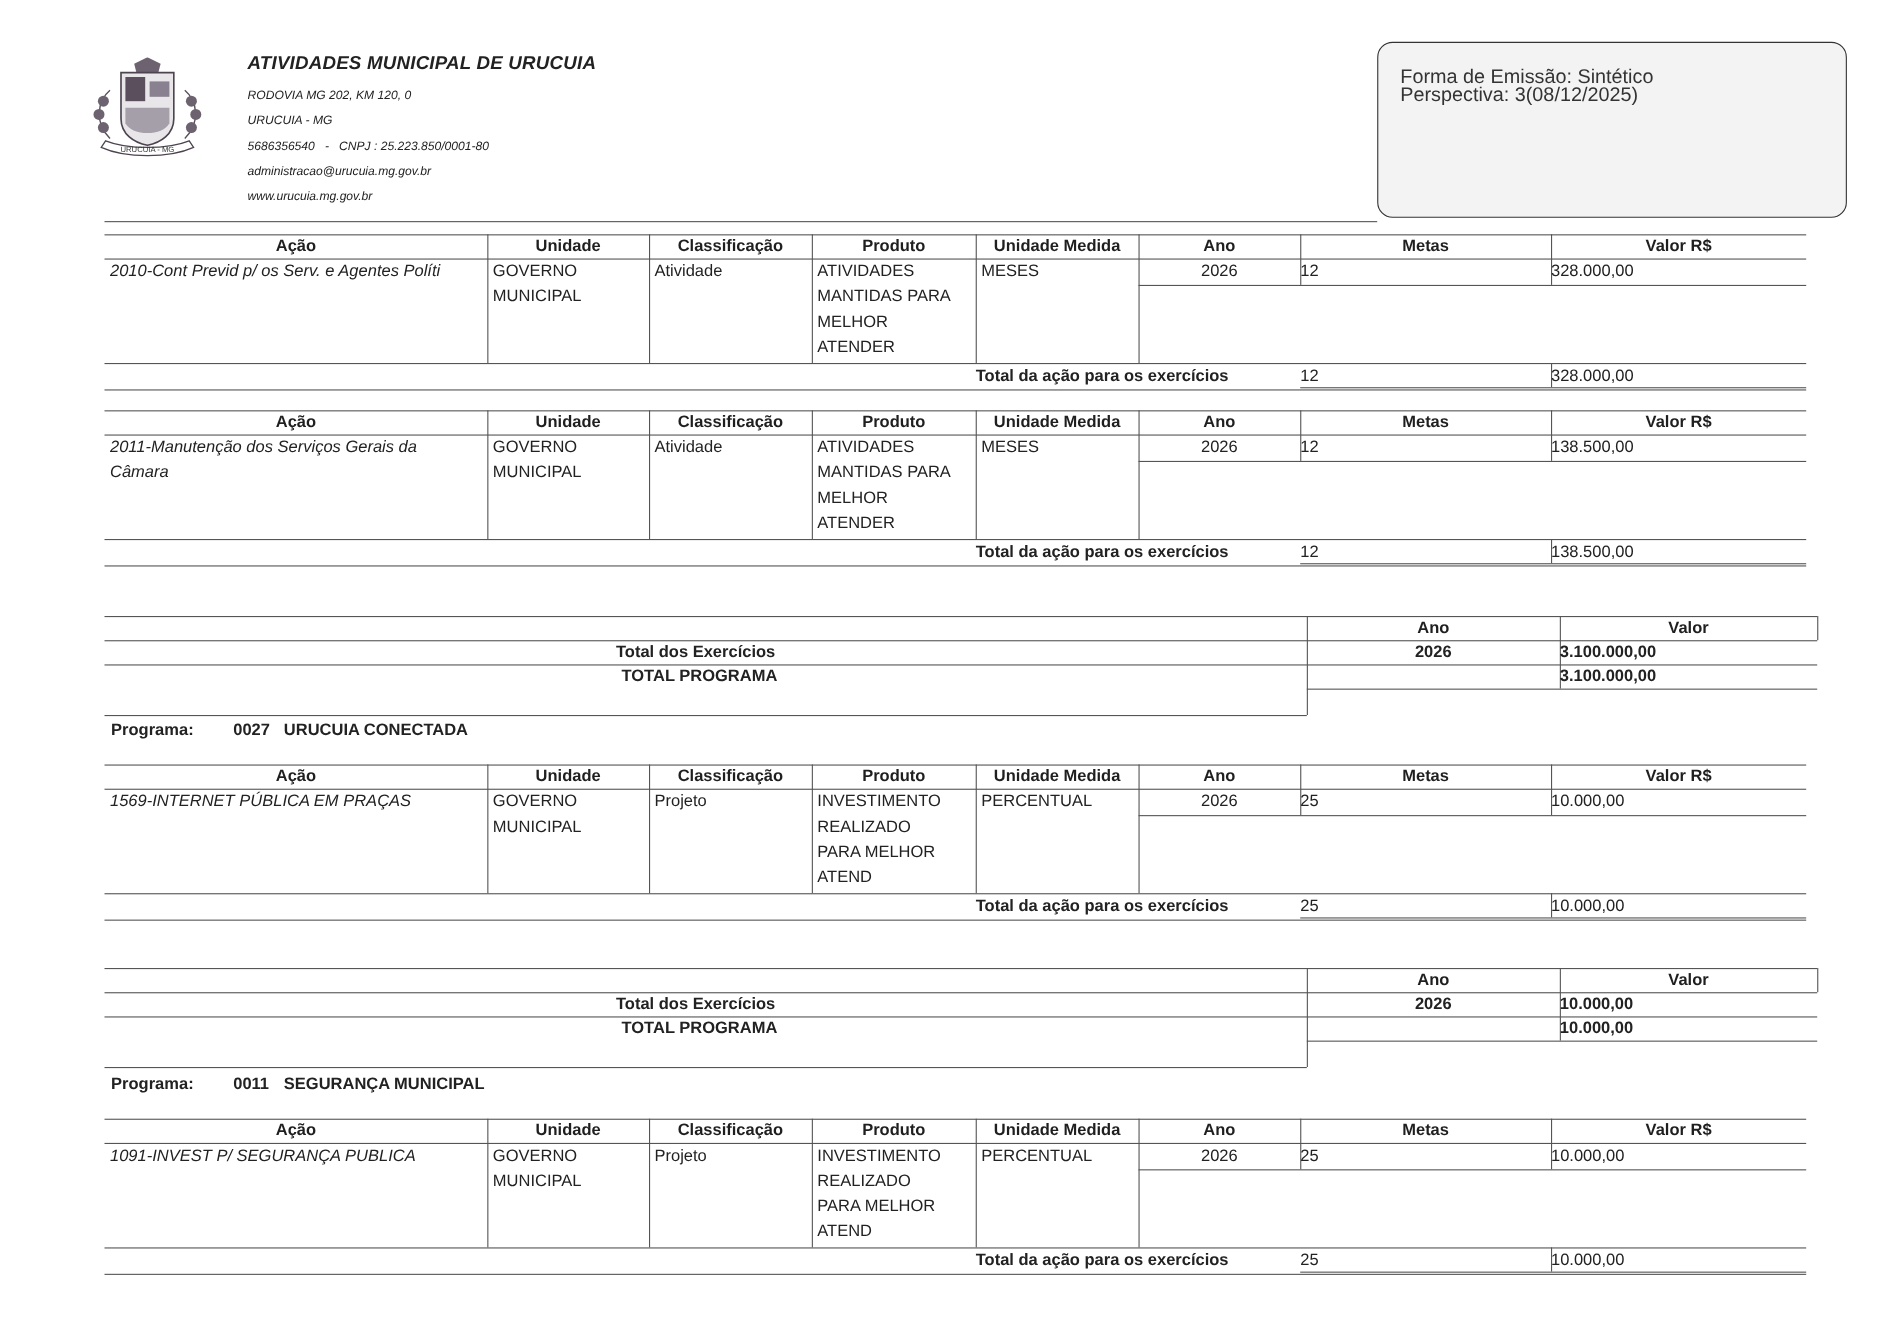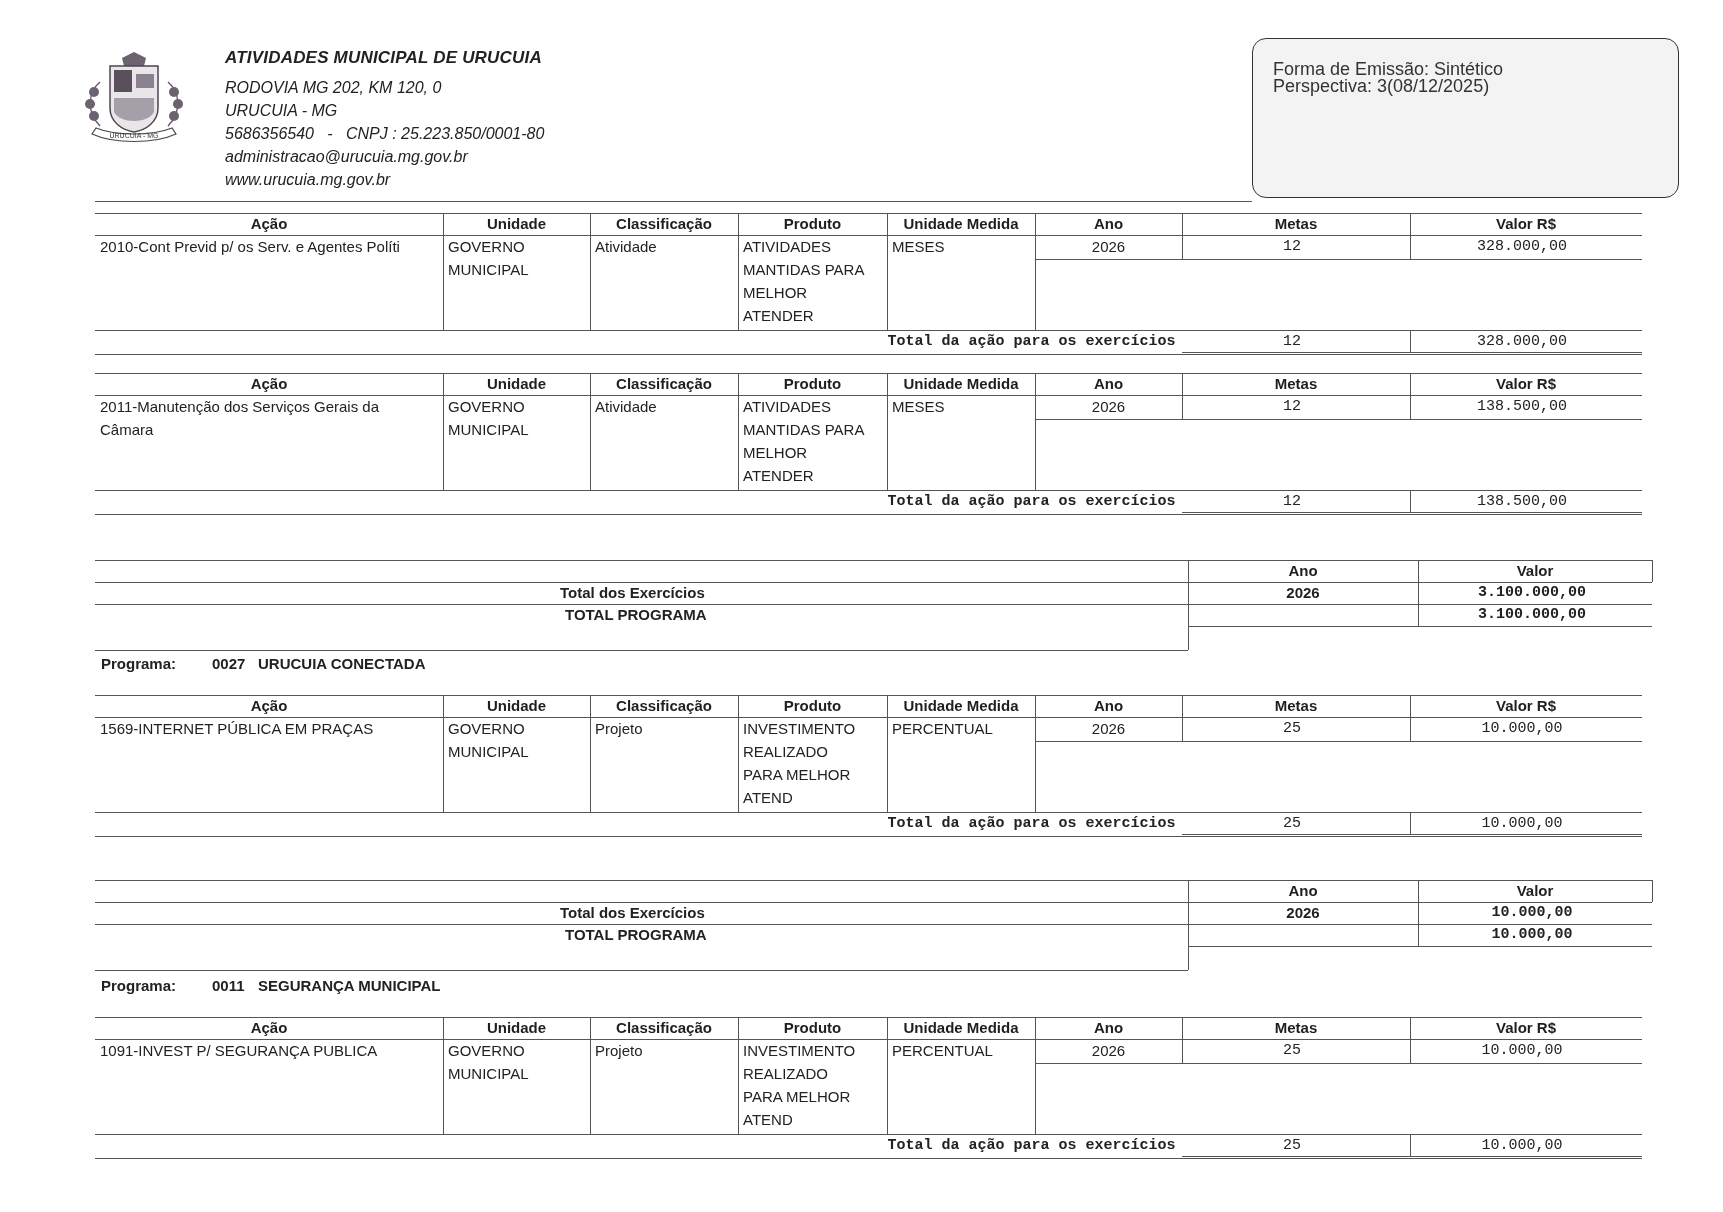--- a/index.html
+++ b/index.html
@@ -6,40 +6,40 @@
   body {
     width:1723px; height:1212px; position:relative; overflow:hidden;
     background:#ffffff; color:#1a1a1a;
     font-family:"Liberation Sans", sans-serif;
   }
   .abs { position:absolute; }
   
   .logo { left:78px; top:52px; width:112px; height:96px; }
   .hdr-text { left:225px; top:48px; font-style:italic; color:#222; }
   .hdr-title { font-size:17px; font-weight:bold; font-style:italic; letter-spacing:0.2px; margin-bottom:8px; }
-  .hdr-line { font-size:16px; line-height:23px;font-style:italic; }
+  .hdr-line { font-size:11px; line-height:23px;font-style:italic; }
   .infobox {
     left:1252px; top:38px; width:427px; height:160px;
     border:1.5px solid #333; border-radius:14px; background:#f3f3f3;
     box-sizing:border-box; padding:22px 18px 0 20px;
     font-size:13px; color:#333;
   }
   .infobox .lei { line-height:17px; text-align:justify; word-spacing:3px; }
   .infobox .meta { line-height:17px; font-size:18px; }
   .hline { position:absolute; height:0; border-top:1.5px solid #555; }
   .vline { position:absolute; width:0; border-left:1.2px solid #555; }
 
   
   .cell { position:absolute; font-size:15px; line-height:23px; color:#222; white-space:nowrap; }
   .th { font-weight:bold; text-align:center; color:#1f1f1f; }
-  .num { text-align:center;font-family:Liberation Mono, monospace; }
+  .num { text-align:left; }
   .center { text-align:center; }
   .bold { font-weight:bold; }
   .prog { font-weight:bold; font-size:15px; }
-  .multiline { white-space:normal; }
+  .multiline { white-space:normal;font-style:italic; }
 </style>
 </head>
 <body>
 
 <div class="abs logo">
   <svg width="112" height="96" viewBox="0 0 112 96">
     <g fill="none" stroke="#5b4f5e" stroke-width="1.3">
       <path d="M22 30 C10 40 8 60 22 74"></path>
       <path d="M90 30 C102 40 104 60 90 74"></path>
     </g>

